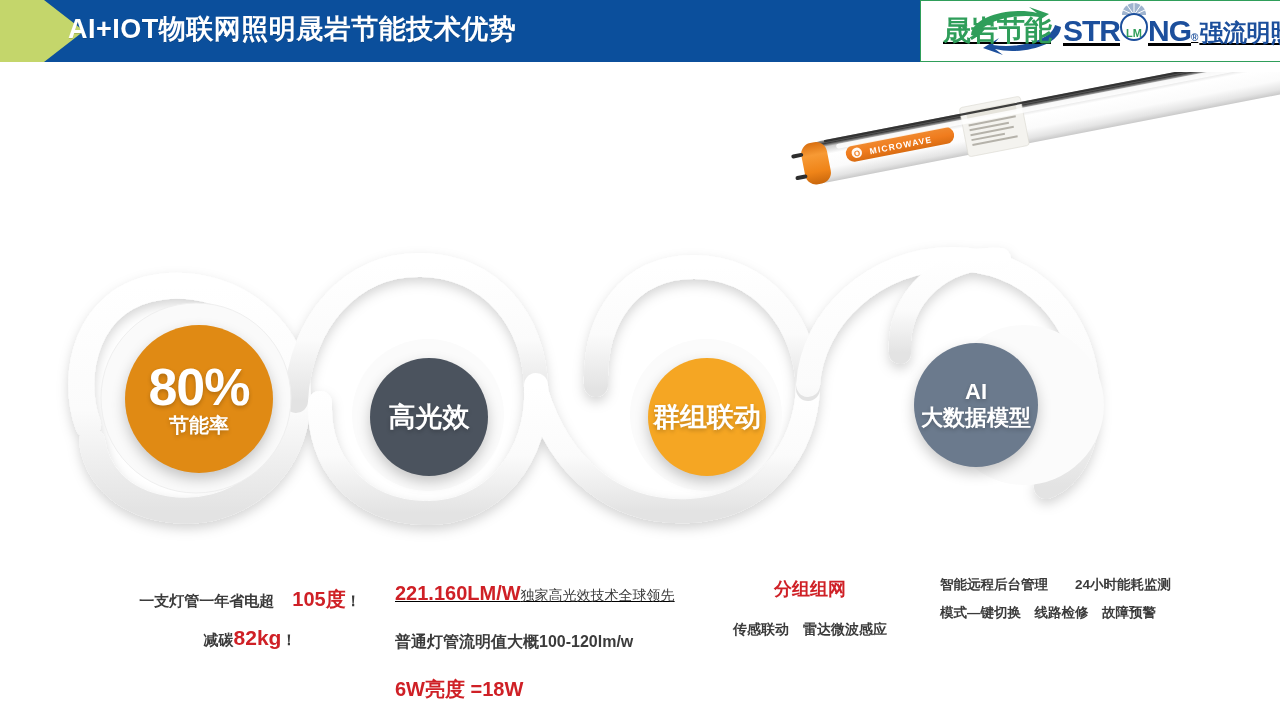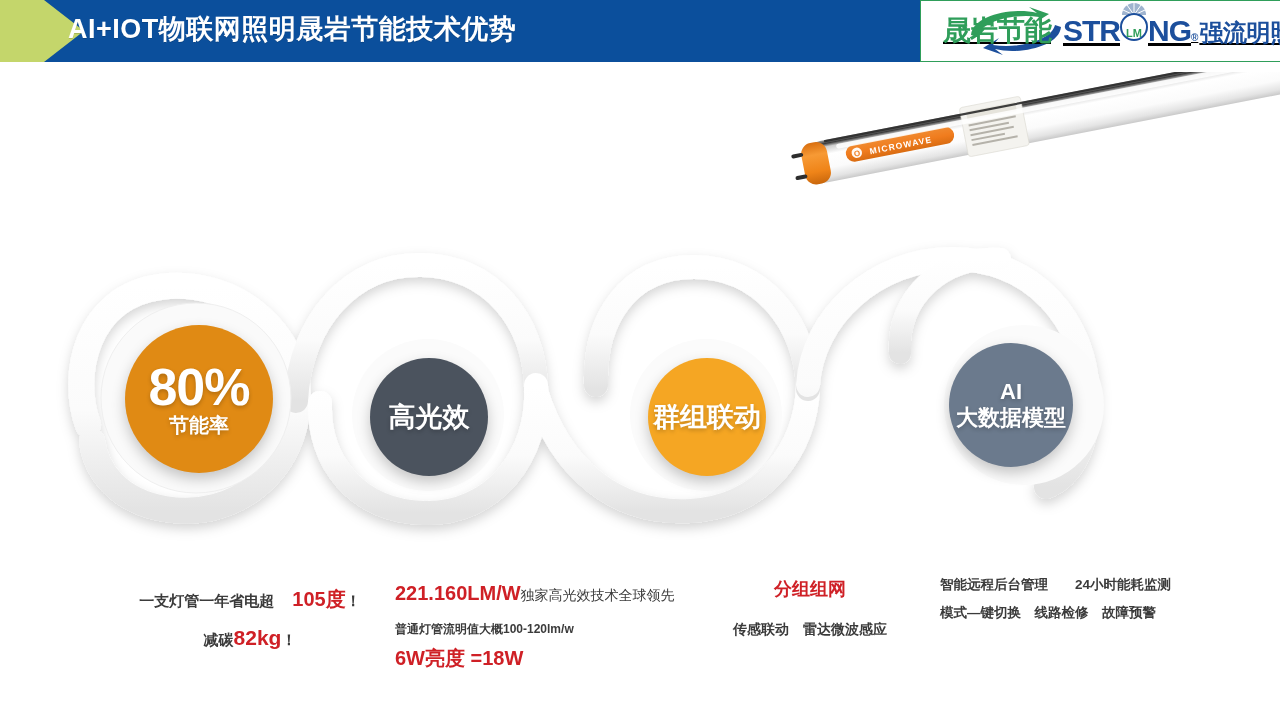--- a/index.html
+++ b/index.html
@@ -113,24 +113,24 @@
   .cap-line { white-space:nowrap; line-height:1.1; }
   .red { color:#cf2026; font-weight:bold; }
   .dark { color:#3b3b3b; font-weight:bold; }
   .cap-c1 { left:100px; top:588px; width:300px; text-align:center; }
   .cap-c1 .l1 { font-size:15px; margin-bottom:16px; }
   .cap-c1 .l1 .num { font-size:20px;padding-left:18px; }
   .cap-c1 .l2 { font-size:15px; }
   .cap-c1 .l2 .num { font-size:21px; }
 
   .cap-c2 { left:395px; top:582px; }
-  .cap-c2 .l1 { font-size:17px; margin-bottom:18px; }
+  .cap-c2 .l1 { font-size:17px; margin-bottom:28px;text-decoration:underline; }
   .cap-c2 .l1 .big { font-size:20px; }
   .cap-c2 .l1 .small { font-size:14px; color:#3b3b3b; }
-  .cap-c2 .l2 { font-size:12px; margin-bottom:11px; }
+  .cap-c2 .l2 { font-size:16px; margin-bottom:28px; }
   .cap-c2 .l3 { font-size:20px; margin-bottom:18px; }
   .cap-c2 .l4 { font-size:13.5px; }
 
   .cap-c3 { left:700px; top:580px; width:220px; text-align:center; }
   .cap-c3 .l1 { font-size:18px; margin-bottom:22px; }
   .cap-c3 .l2 { font-size:14px; }
 
   .cap-c4 { left:940px; top:578px; }
   .cap-c4 .l1 { font-size:13.5px; margin-bottom:13px; }
   .cap-c4 .l2 { font-size:13.5px; }
@@ -293,21 +293,21 @@
     </div>
 
     <div class="node" style="left:370px; top:133px; width:118px; height:118px; background:#4b535e;">
       <span class="label">高光效</span>
     </div>
 
     <div class="node" style="left:648px; top:133px; width:118px; height:118px; background:#f5a623;">
       <span class="label">群组联动</span>
     </div>
 
-    <div class="node" style="left:949px; top:118px; width:124px; height:124px; background:#6b7a8d;">
+    <div class="node" style="left:914px; top:118px; width:124px; height:124px; background:#6b7a8d;">
       <span class="label-sm">AI</span>
       <span class="label-sm">大数据模型</span>
     </div>
   </div>
 
   <div class="caption cap-c1">
     <div class="cap-line l1">
       <span class="dark">一支灯管一年省电超</span><span class="red num">105度</span><span class="dark">！</span>
     </div>
     <div class="cap-line l2">

